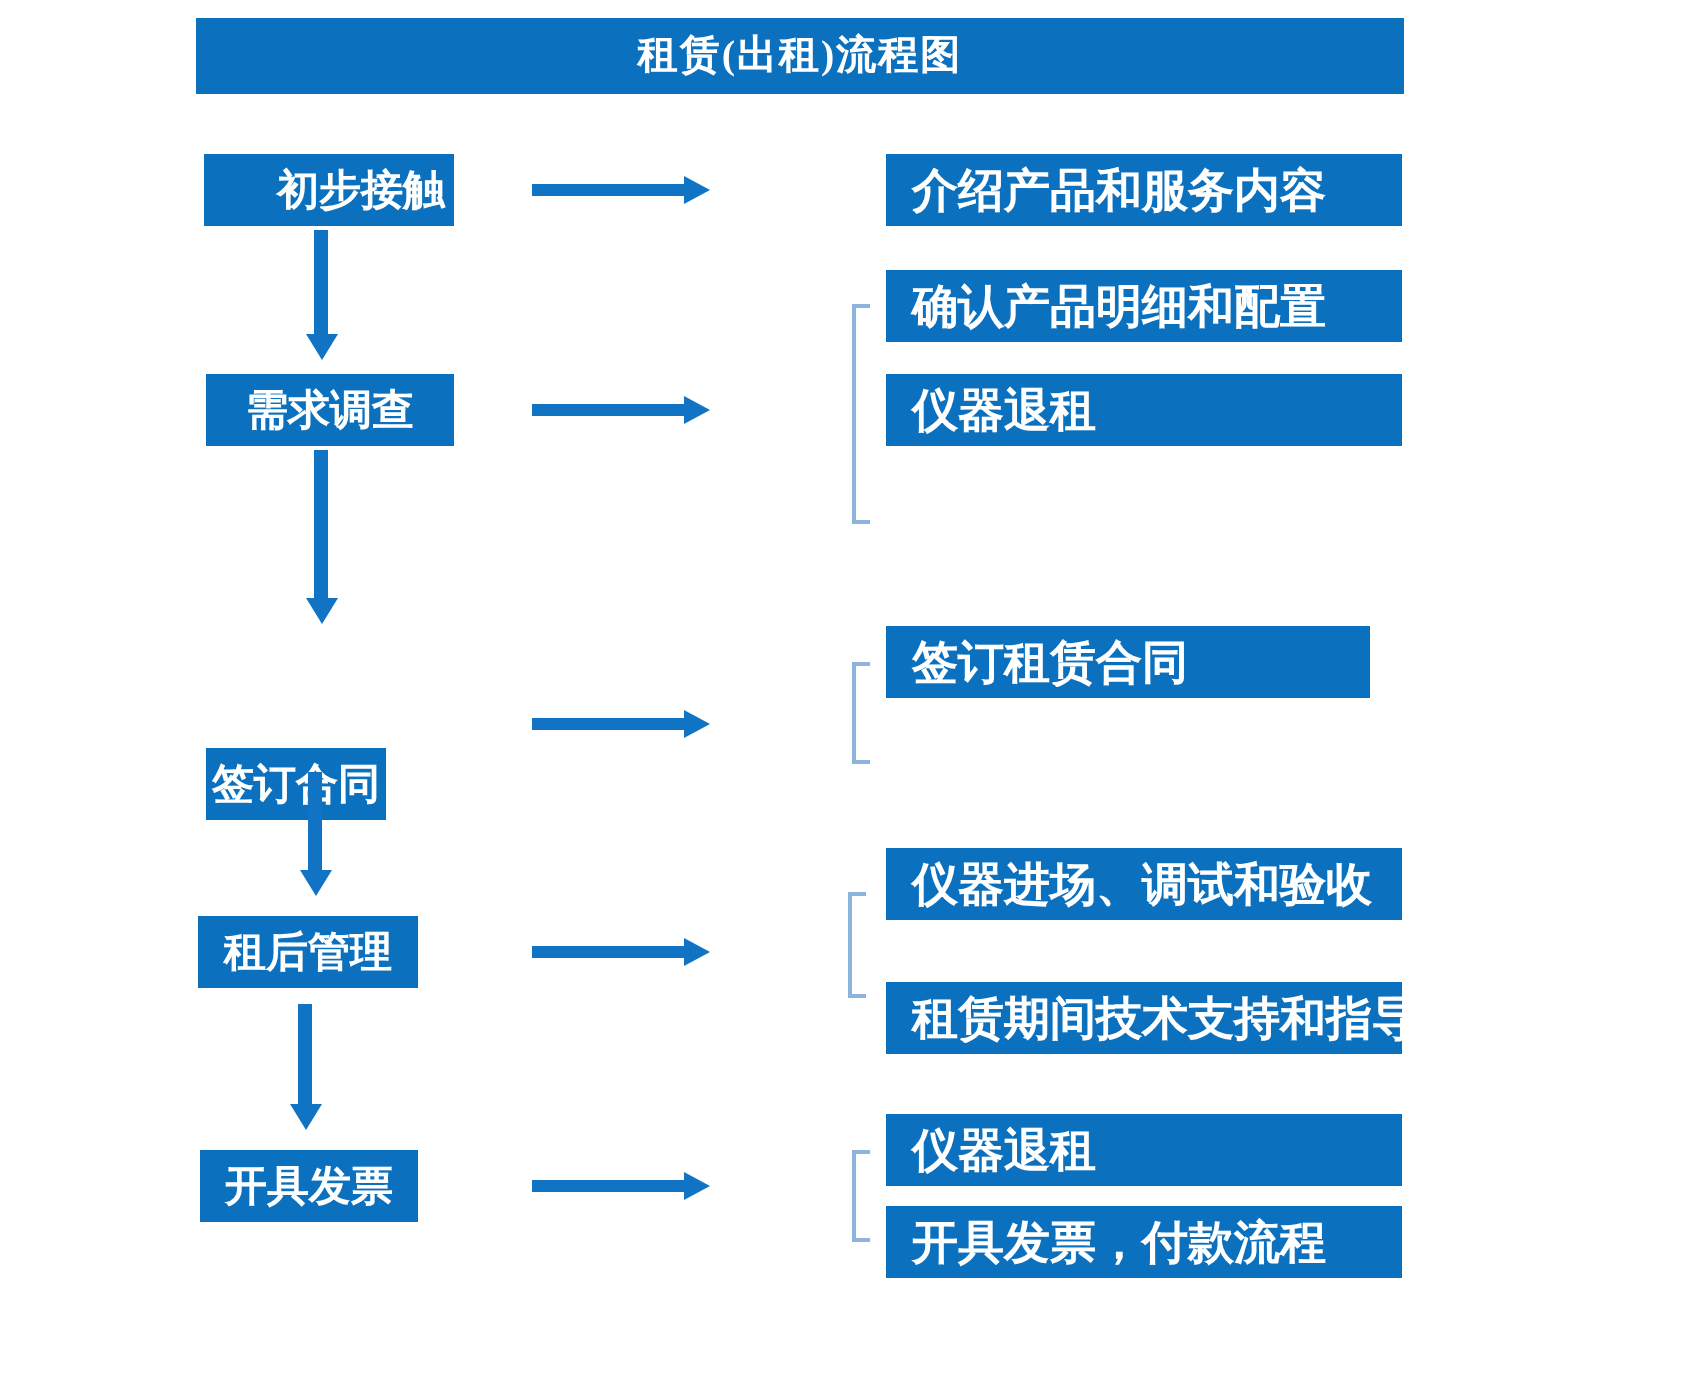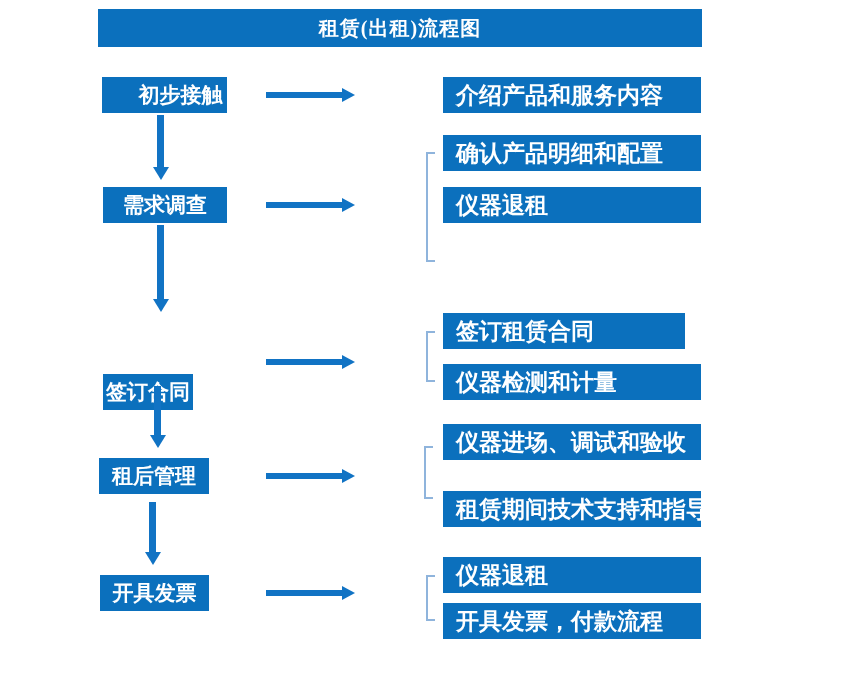--- a/index.html
+++ b/index.html
@@ -95,21 +95,20 @@
   <div class="box step" style="left:103px; top:344px; width:90px; height:36px;margin-top:30px;">签订合同</div>
   <div class="box step" style="left:99px;  top:458px; width:110px; height:36px;">租后管理</div>
   <div class="box step" style="left:100px; top:575px; width:109px; height:36px;">开具发票</div>
 
   <div class="box detail" style="left:443px; top:77px;  width:258px; height:36px;">介绍产品和服务内容</div>
 
   <div class="box detail" style="left:443px; top:135px; width:258px; height:36px;">确认产品明细和配置</div>
   <div class="box detail" style="left:443px; top:187px; width:258px; height:36px;">仪器退租</div>
 
   <div class="box detail" style="left:443px; top:313px; width:242px; height:36px;">签订租赁合同</div>
-  <div class="box detail" style="left:443px; top:364px; width:258px; height:36px;">仪器检测和计量</div>
 
   <div class="box detail" style="left:443px; top:424px; width:258px; height:36px;">仪器进场、调试和验收</div>
   <div class="box detail" style="left:443px; top:491px; width:258px; height:36px;">租赁期间技术支持和指导</div>
 
   <div class="box detail" style="left:443px; top:557px; width:258px; height:36px;">仪器退租</div>
   <div class="box detail" style="left:443px; top:603px; width:258px; height:36px;">开具发票，付款流程</div>
 
   <div class="harrow" style="left:266px; top:88px;  width:89px;">
     <div class="shaft"></div>
     <div class="head"></div>

